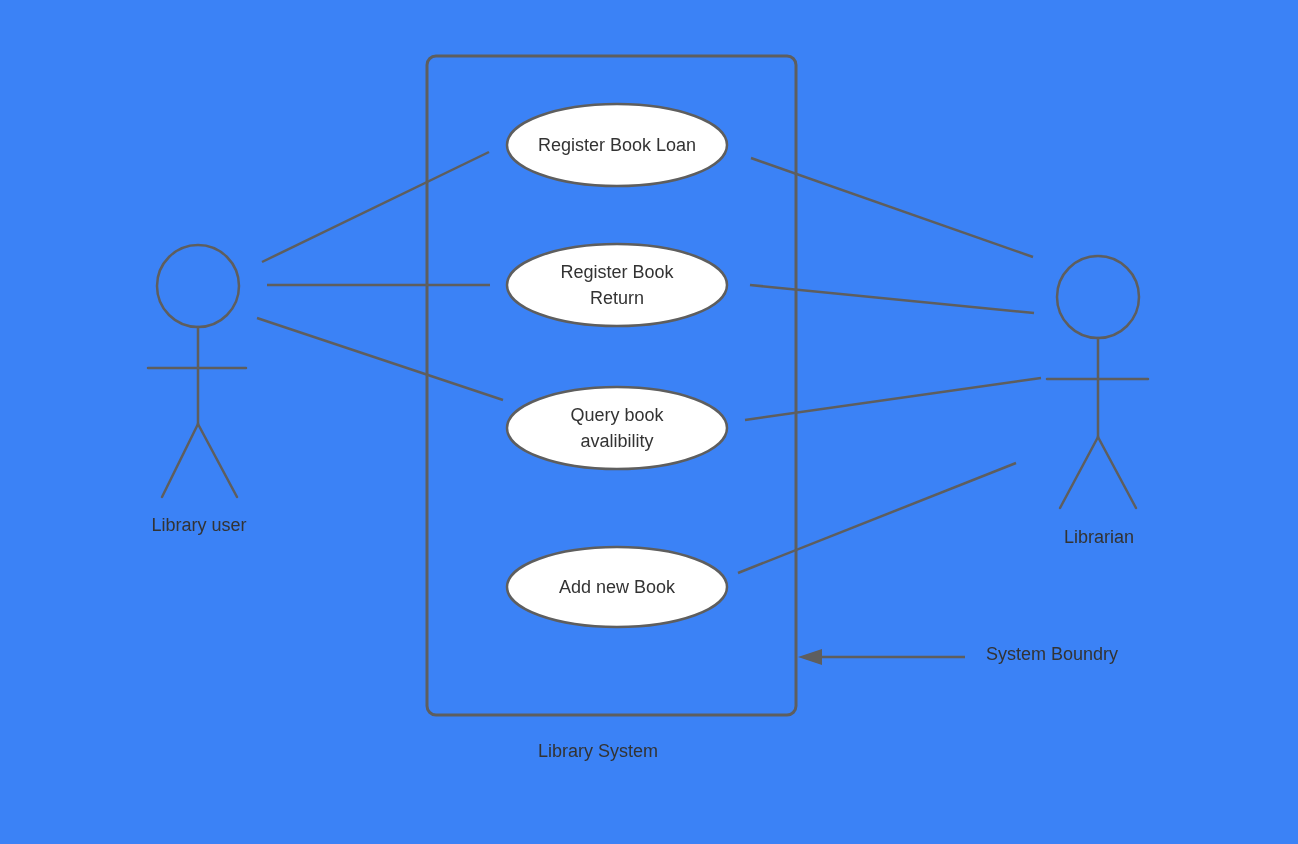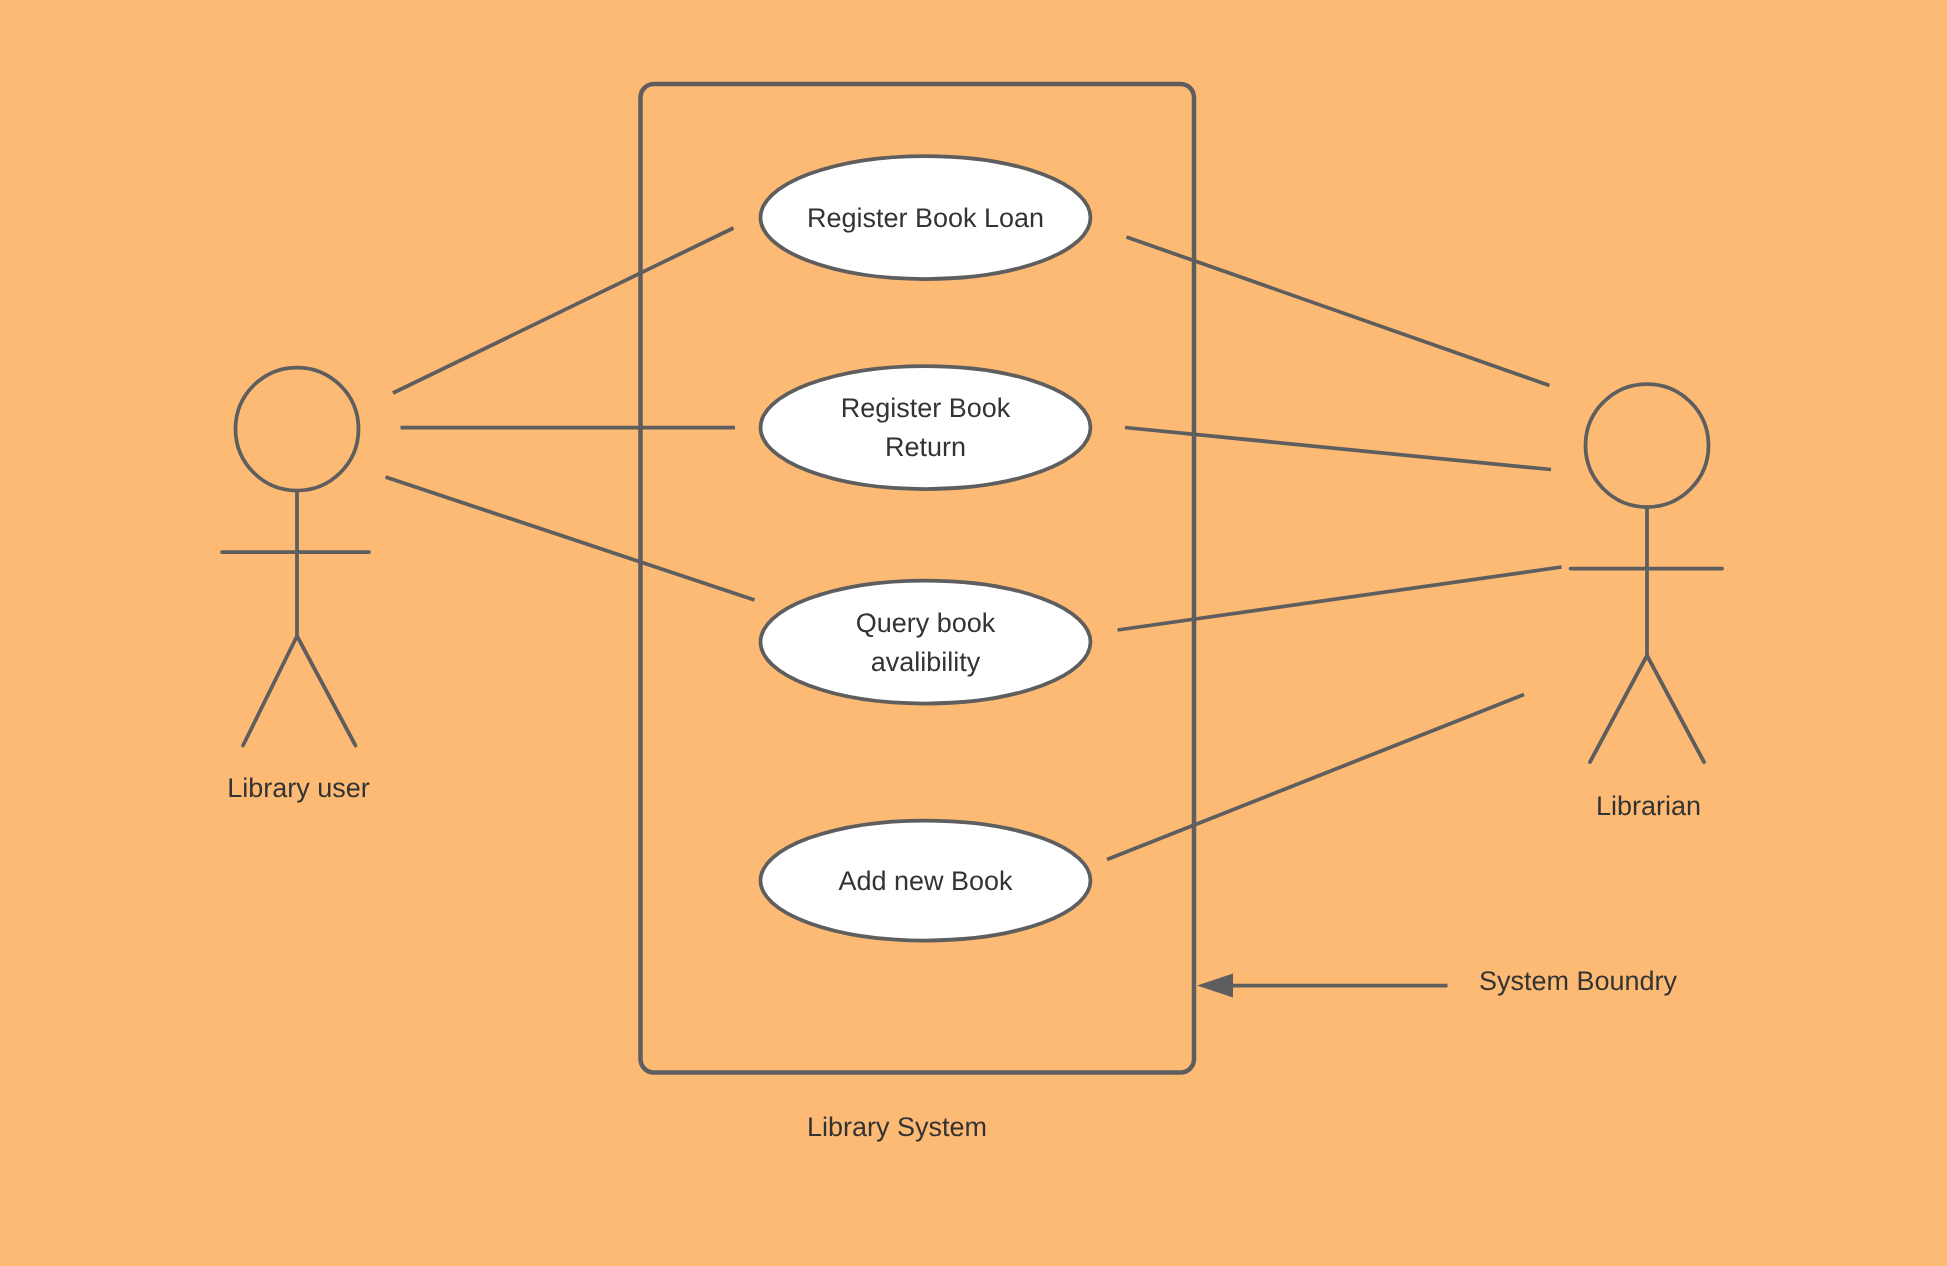--- a/index.html
+++ b/index.html
@@ -4,21 +4,21 @@
 <style>
   html, body {
     margin: 0;
     padding: 0;
     background: #ffffff;
   }
   .canvas {
     position: relative;
     width: 1298px;
     height: 844px;
-    background: #fdba74;
+    background: #3b82f6;
     font-family: "Liberation Sans", sans-serif;
     overflow: hidden;
   }
   svg {
     display: block;
   }
   .shape-stroke {
     stroke: #5e5e5e;
     fill: none;
   }

